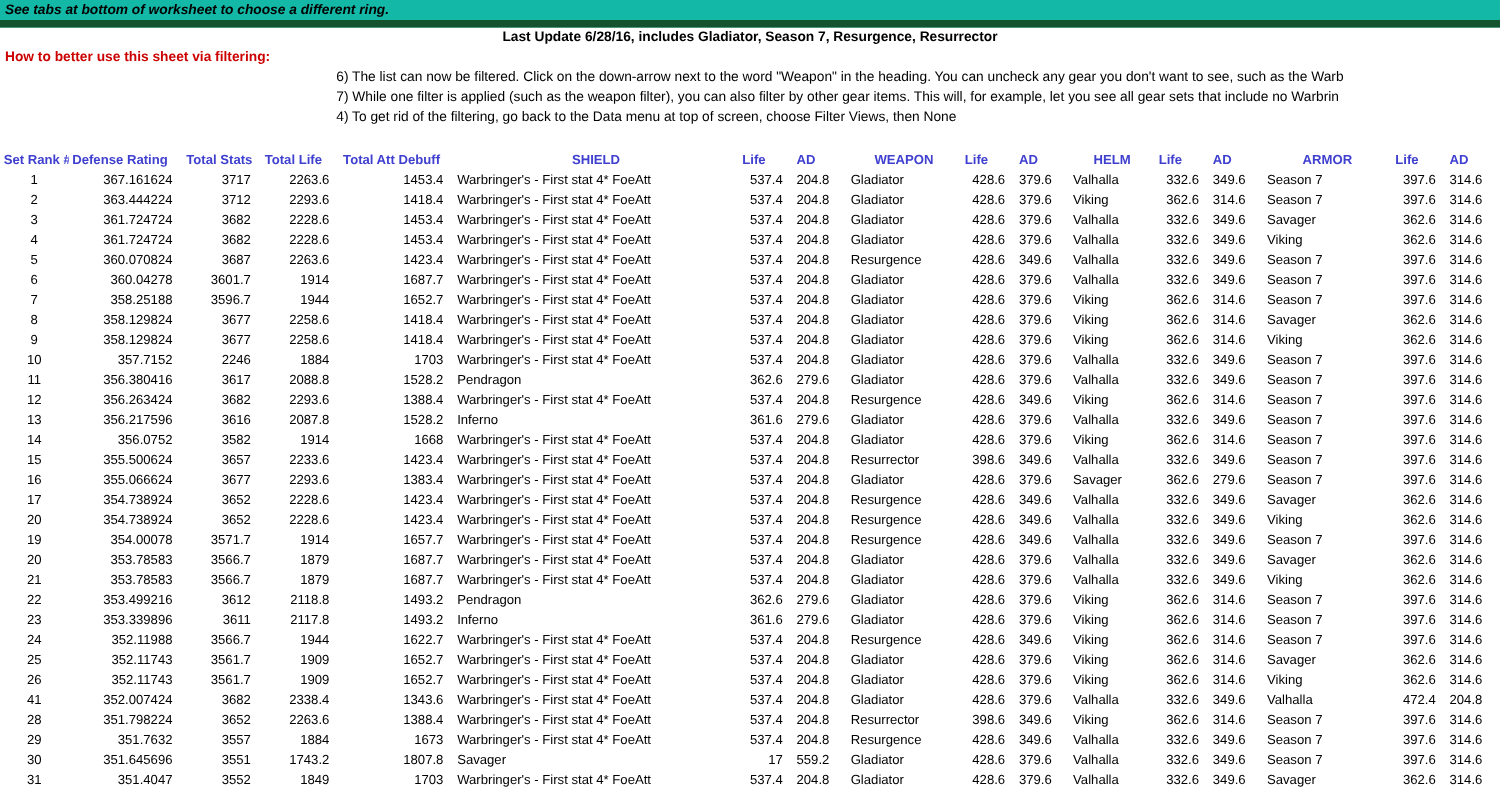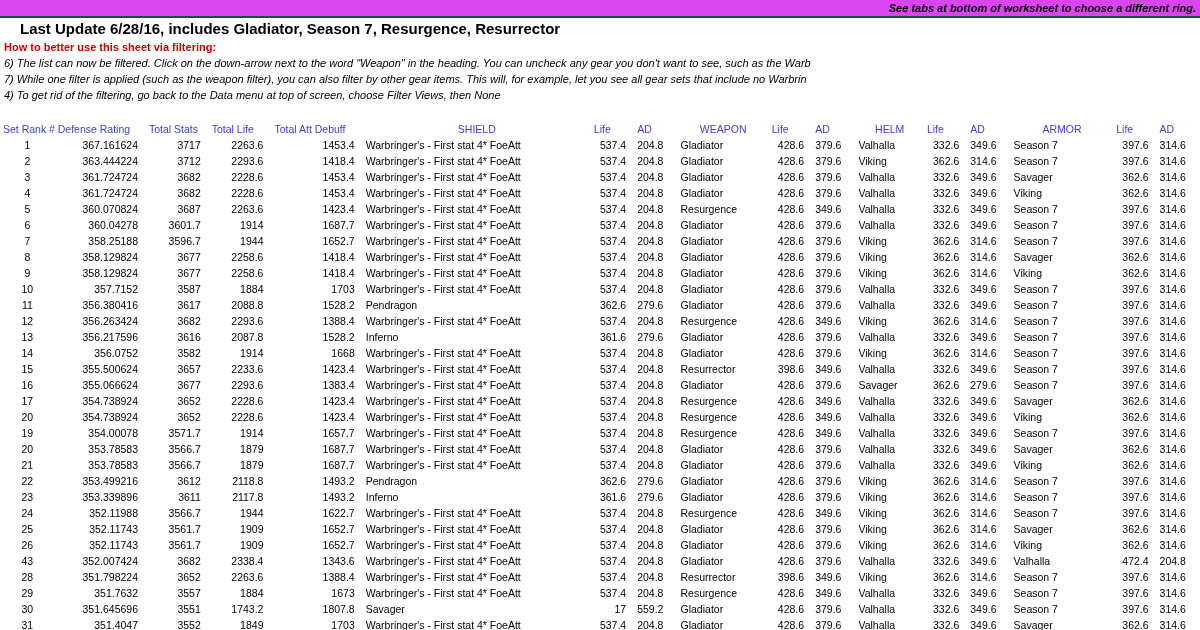--- a/index.html
+++ b/index.html
@@ -1,26 +1,26 @@
 <!DOCTYPE html>
 <html><head>
 <meta charset="utf-8">
 <style>
   * { margin: 0; padding: 0; box-sizing: border-box; }
   body { font-family: Arial, sans-serif; font-size: 11px; background: #fff; width: 1200px; color: #000; }
-  .banner { background: #d946ef; padding: 2px 4px; font-style: italic; font-weight: bold; border-bottom: 2px solid #14532d; text-align: right; }
-  .update { padding: 2px 20px; font-weight: bold; font-size: 15px; }
+  .banner { background: #14b8a6; padding: 2px 4px; font-style: italic; font-weight: bold; border-bottom: 6px solid #14532d; }
+  .update { padding: 2px 20px; font-weight: bold; font-size: 11px; text-align: center; }
   .filter-row { display: flex; }
   .filter-label { color: #cc0000; font-weight: bold; padding: 2px 4px; width: 265px; }
   .filter-text { padding: 2px 4px; flex: 1; white-space: nowrap; overflow: hidden; }
-  .filter-cont { padding: 2px 4px; white-space: nowrap; overflow: hidden; font-style: italic; }
+  .filter-cont { padding: 2px 4px; margin-left: 265px; white-space: nowrap; overflow: hidden; }
   .spacer { height: 18px; }
   table { border-collapse: collapse; table-layout: fixed; width: 1200px; }
   th, td { padding: 1px 3px; text-align: left; white-space: nowrap; overflow: hidden; font-size: 10.5px; height: 16px; }
-  th { color: #4040d0; font-weight: normal; text-align: center; }
+  th { color: #4040d0; font-weight: bold; text-align: center; }
   th.left { text-align: left; }
   td.num { text-align: center; }
   td.r { text-align: right; padding-right: 8px; }
   .c-rank { width: 48px; }
   .c-def { width: 80px; }
   .c-ts { width: 55px; }
   .c-tl { width: 55px; }
   .c-tad { width: 80px; }
   .c-weapon { width: 200px; }
   .c-life { width: 38px; }
@@ -251,21 +251,21 @@
         <td>Viking</td>
         <td class="r">362.6</td>
         <td>314.6</td>
         <td>Viking</td>
         <td class="r">362.6</td>
         <td>314.6</td>
       </tr>
       <tr>
         <td class="num">10</td>
         <td class="r">357.7152</td>
-        <td class="r">3587</td>
+        <td class="r">2246</td>
         <td class="r">1884</td>
         <td class="r">1703</td>
         <td>Warbringer's - First stat 4* FoeAtt</td>
         <td class="r">537.4</td>
         <td>204.8</td>
         <td>Gladiator</td>
         <td class="r">428.6</td>
         <td>379.6</td>
         <td>Valhalla</td>
         <td class="r">332.6</td>
@@ -572,21 +572,21 @@
         <td class="r">428.6</td>
         <td>379.6</td>
         <td>Viking</td>
         <td class="r">362.6</td>
         <td>314.6</td>
         <td>Viking</td>
         <td class="r">362.6</td>
         <td>314.6</td>
       </tr>
       <tr>
-        <td class="num">43</td>
+        <td class="num">41</td>
         <td class="r">352.007424</td>
         <td class="r">3682</td>
         <td class="r">2338.4</td>
         <td class="r">1343.6</td>
         <td>Warbringer's - First stat 4* FoeAtt</td>
         <td class="r">537.4</td>
         <td>204.8</td>
         <td>Gladiator</td>
         <td class="r">428.6</td>
         <td>379.6</td>

